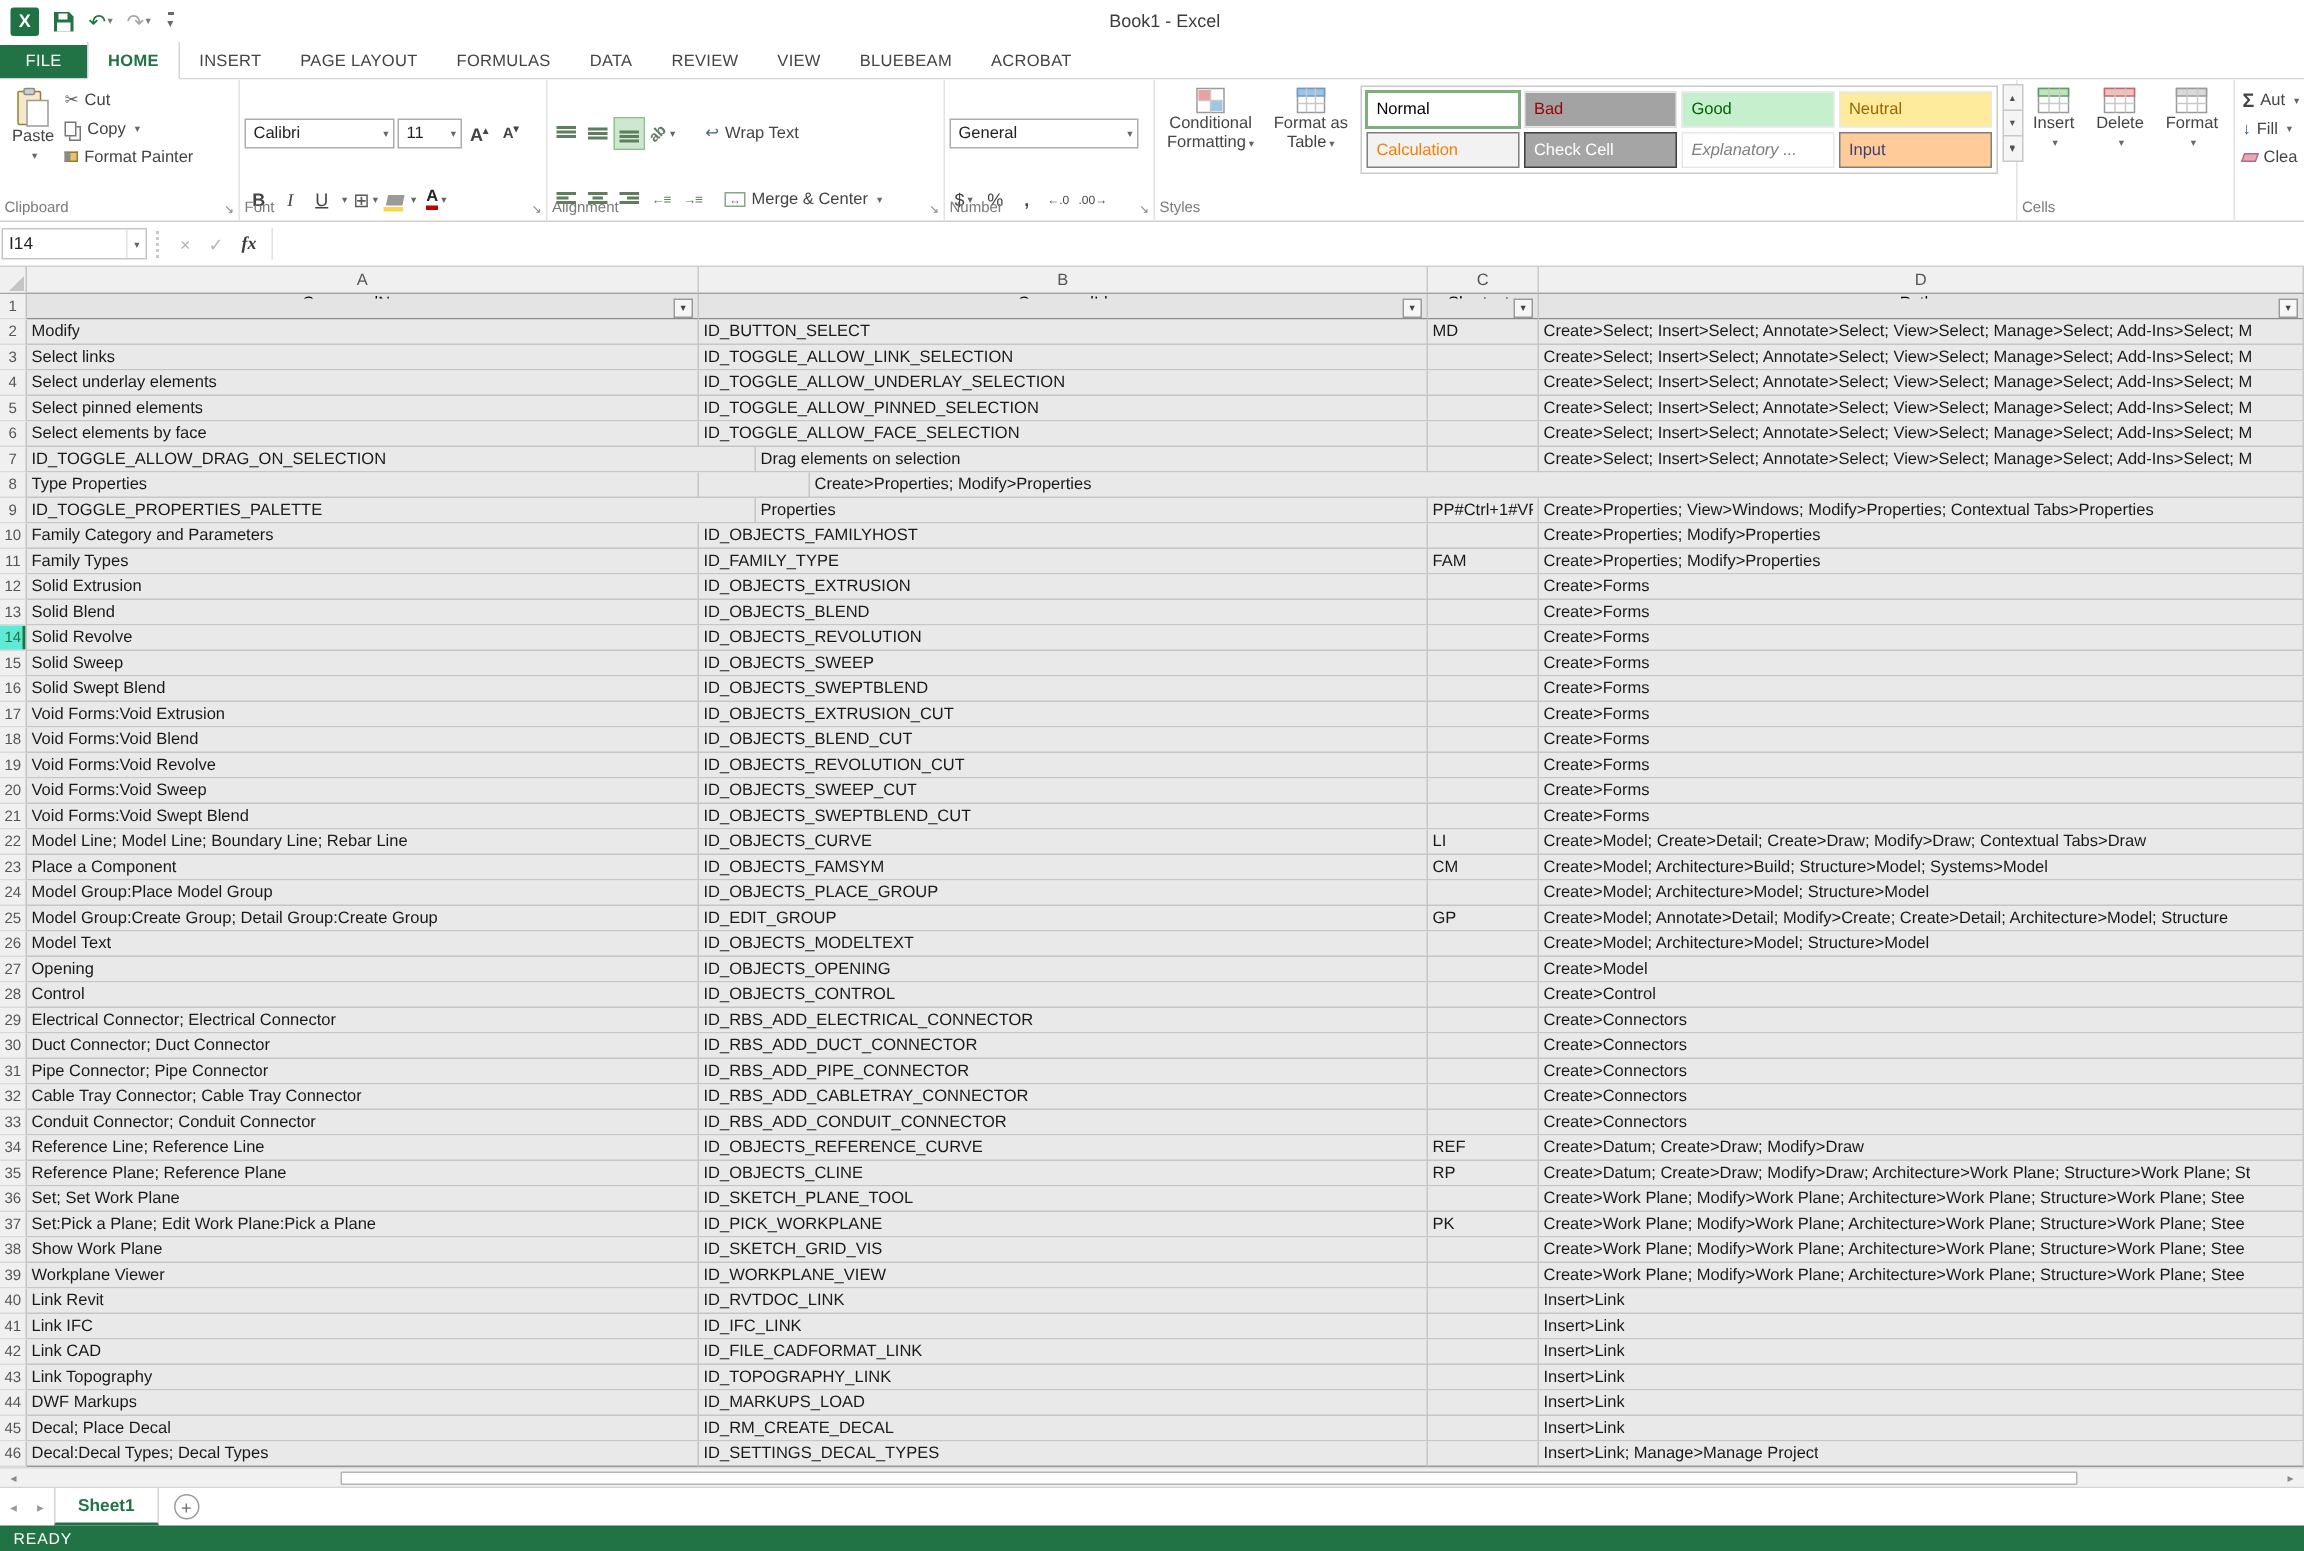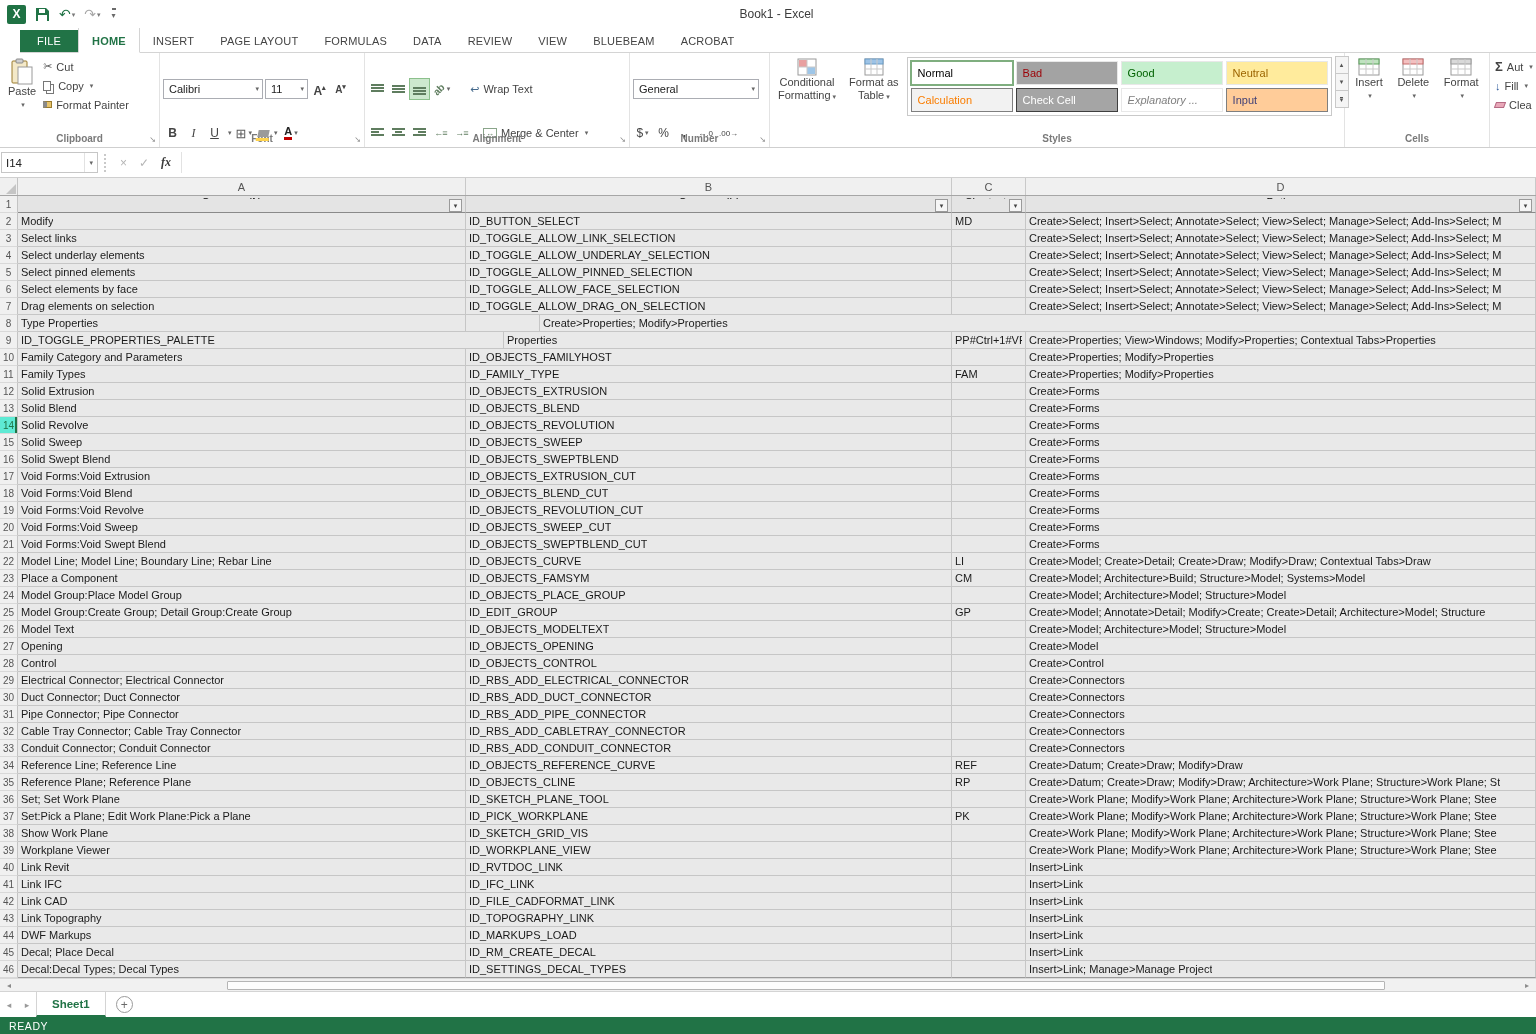--- a/index.html
+++ b/index.html
@@ -12,30 +12,30 @@
   .qat { display:flex; align-items:center; gap:9px; padding-left:7px; z-index:2; }
   .excel-logo { width:19px; height:19px; background:#1f7244; color:#fff; font-weight:bold; font-size:12px;
     display:flex; align-items:center; justify-content:center; border-radius:2px; }
   .qbtn { display:flex; align-items:center; font-size:14px; color:#217346; line-height:1; }
   .qbtn .mini-caret { font-size:7px; color:#7a7a7a; margin-left:1px; }
   .qbtn.disabled { color:#a8a8a8; }
   .qat-custom { font-size:8px; color:#6a6a6a; border-top:2px solid #6a6a6a; padding-top:1px; margin-left:2px; }
   .title { position:absolute; left:17px; right:0; text-align:center; font-size:12px; color:#3c3c3c; z-index:1; }
 
   
-  .tabrow { height:25px; display:flex; align-items:flex-end; background:#fff; border-bottom:1px solid #d4d4d4; flex:none;margin-left:20px; }
+  .tabrow { height:25px; display:flex; align-items:flex-end; background:#fff; border-bottom:1px solid #d4d4d4; flex:none; }
   .rtab { padding:17px 13px 5px; font-size:11px; color:#444; letter-spacing:.2px; white-space:nowrap; }
   .rtab.file { background:#217346; color:#fff; padding:5px 17px; }
   .rtab.active { color:#217346; background:#fff; border:1px solid #d4d4d4; border-bottom:1px solid #fff; margin-bottom:-1px; font-weight:bold; }
 
   
   .ribbon { height:95px; background:#fff; border-bottom:1px solid #cfcfcf; display:flex; overflow:hidden; flex:none; }
   .rgroup { display:flex; flex-direction:column; border-right:1px solid #e3e3e3; padding:2px 3px 0; position:relative; flex:none; }
   .rg-body { flex:1; display:flex; align-items:flex-start; min-height:0; }
-  .rg-label { height:15px; font-size:10px; color:#7a7a7a; text-align:center; line-height:14px;font-weight:bold; }
+  .rg-label { height:15px; font-size:10px; color:#7a7a7a; text-align:left; line-height:14px; }
   .launcher { position:absolute; right:3px; bottom:3px; font-size:8px; color:#8a8a8a; line-height:8px; }
   .caret { font-size:7px; color:#666; margin-left:2px; }
   .vstack { display:flex; flex-direction:column; }
   .vrow { display:flex; align-items:center; height:23px; gap:2px;margin-top:24px; }
 
   .bigbtn { display:flex; flex-direction:column; align-items:center; justify-content:flex-start;
     padding:3px 5px 0; font-size:11px; color:#444; line-height:13px; text-align:center; }
   .bigbtn .blabel { white-space:nowrap; }
   .smallbtn { display:flex; align-items:center; gap:4px; height:19px; font-size:11px; color:#444; padding:0 2px; white-space:nowrap; }
   .tbtn { height:20px; min-width:19px; display:flex; align-items:center; justify-content:center; padding:0 2px; color:#444; }
@@ -557,25 +557,25 @@
           </div>
           <div class="gcell w2">
             <span class="ctext"></span>
           </div>
           <div class="gcell w3">
             <span class="ctext">Create&gt;Select; Insert&gt;Select; Annotate&gt;Select; View&gt;Select; Manage&gt;Select; Add-Ins&gt;Select; M</span>
           </div>
         </div>
         <div class="grow">
           <div class="rnum">7</div>
+          <div class="gcell w1">
+            <span class="ctext">ID_TOGGLE_ALLOW_DRAG_ON_SELECTION</span>
+          </div>
           <div class="gcell w0">
             <span class="ctext">Drag elements on selection</span>
-          </div>
-          <div class="gcell w1">
-            <span class="ctext">ID_TOGGLE_ALLOW_DRAG_ON_SELECTION</span>
           </div>
           <div class="gcell w2">
             <span class="ctext"></span>
           </div>
           <div class="gcell w3">
             <span class="ctext">Create&gt;Select; Insert&gt;Select; Annotate&gt;Select; View&gt;Select; Manage&gt;Select; Add-Ins&gt;Select; M</span>
           </div>
         </div>
         <div class="grow">
           <div class="rnum">8</div>

